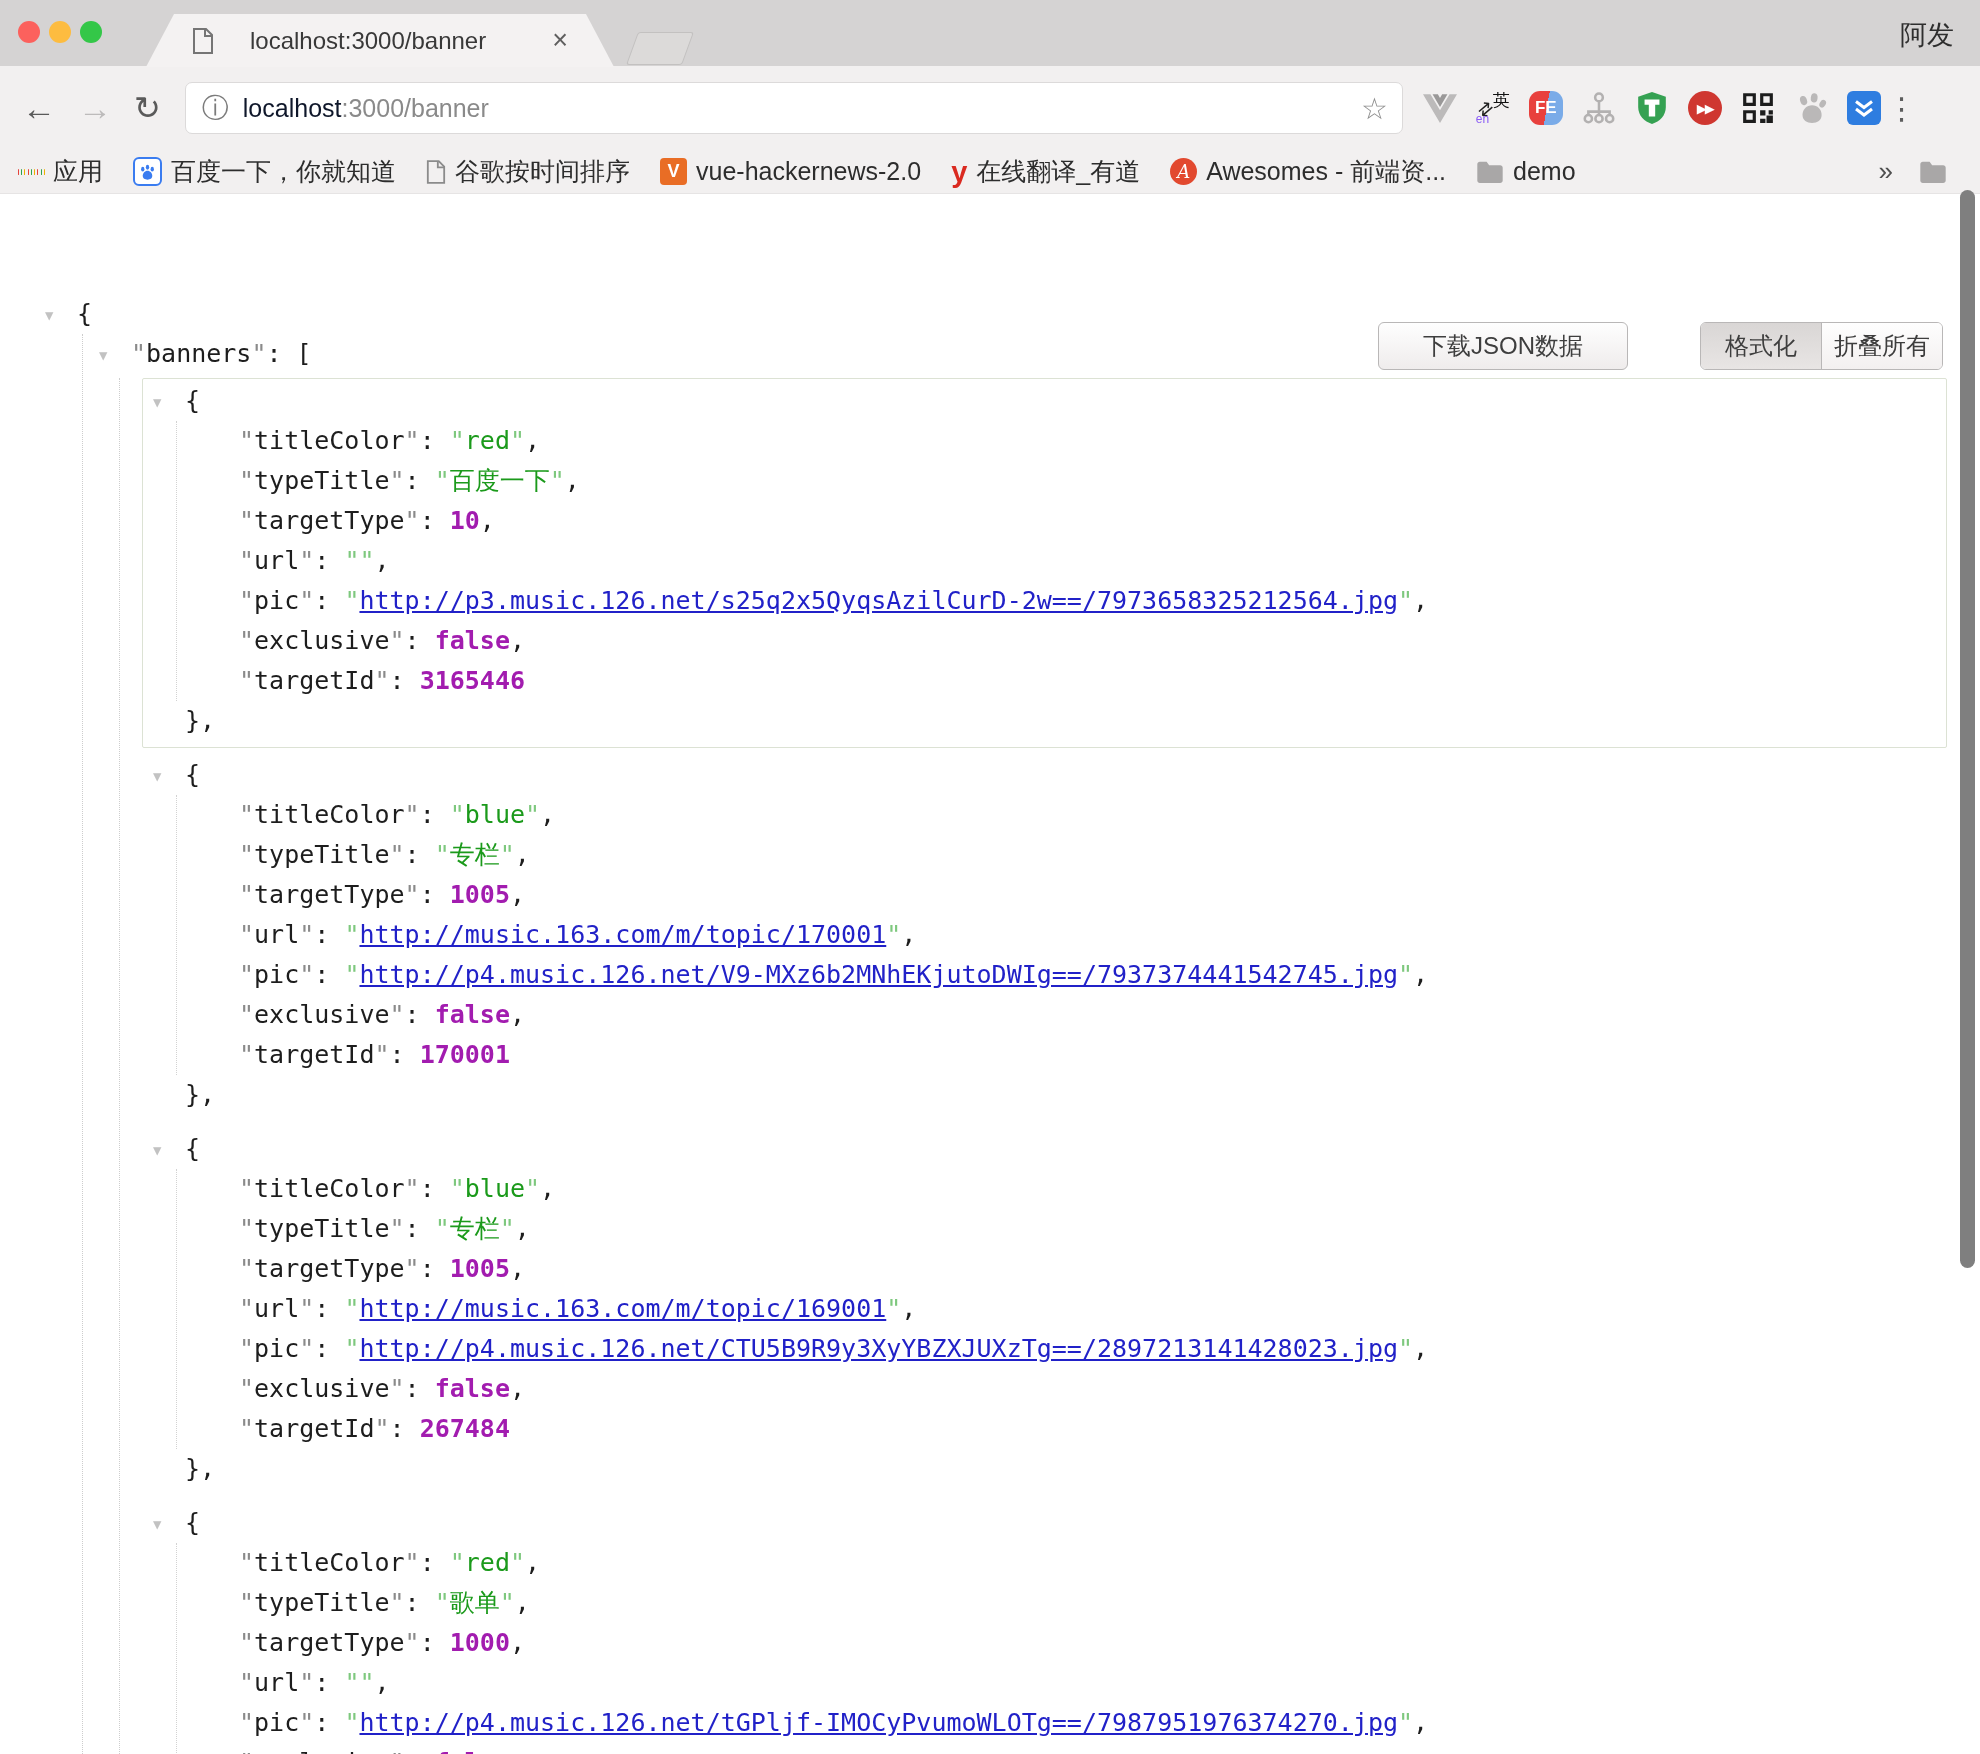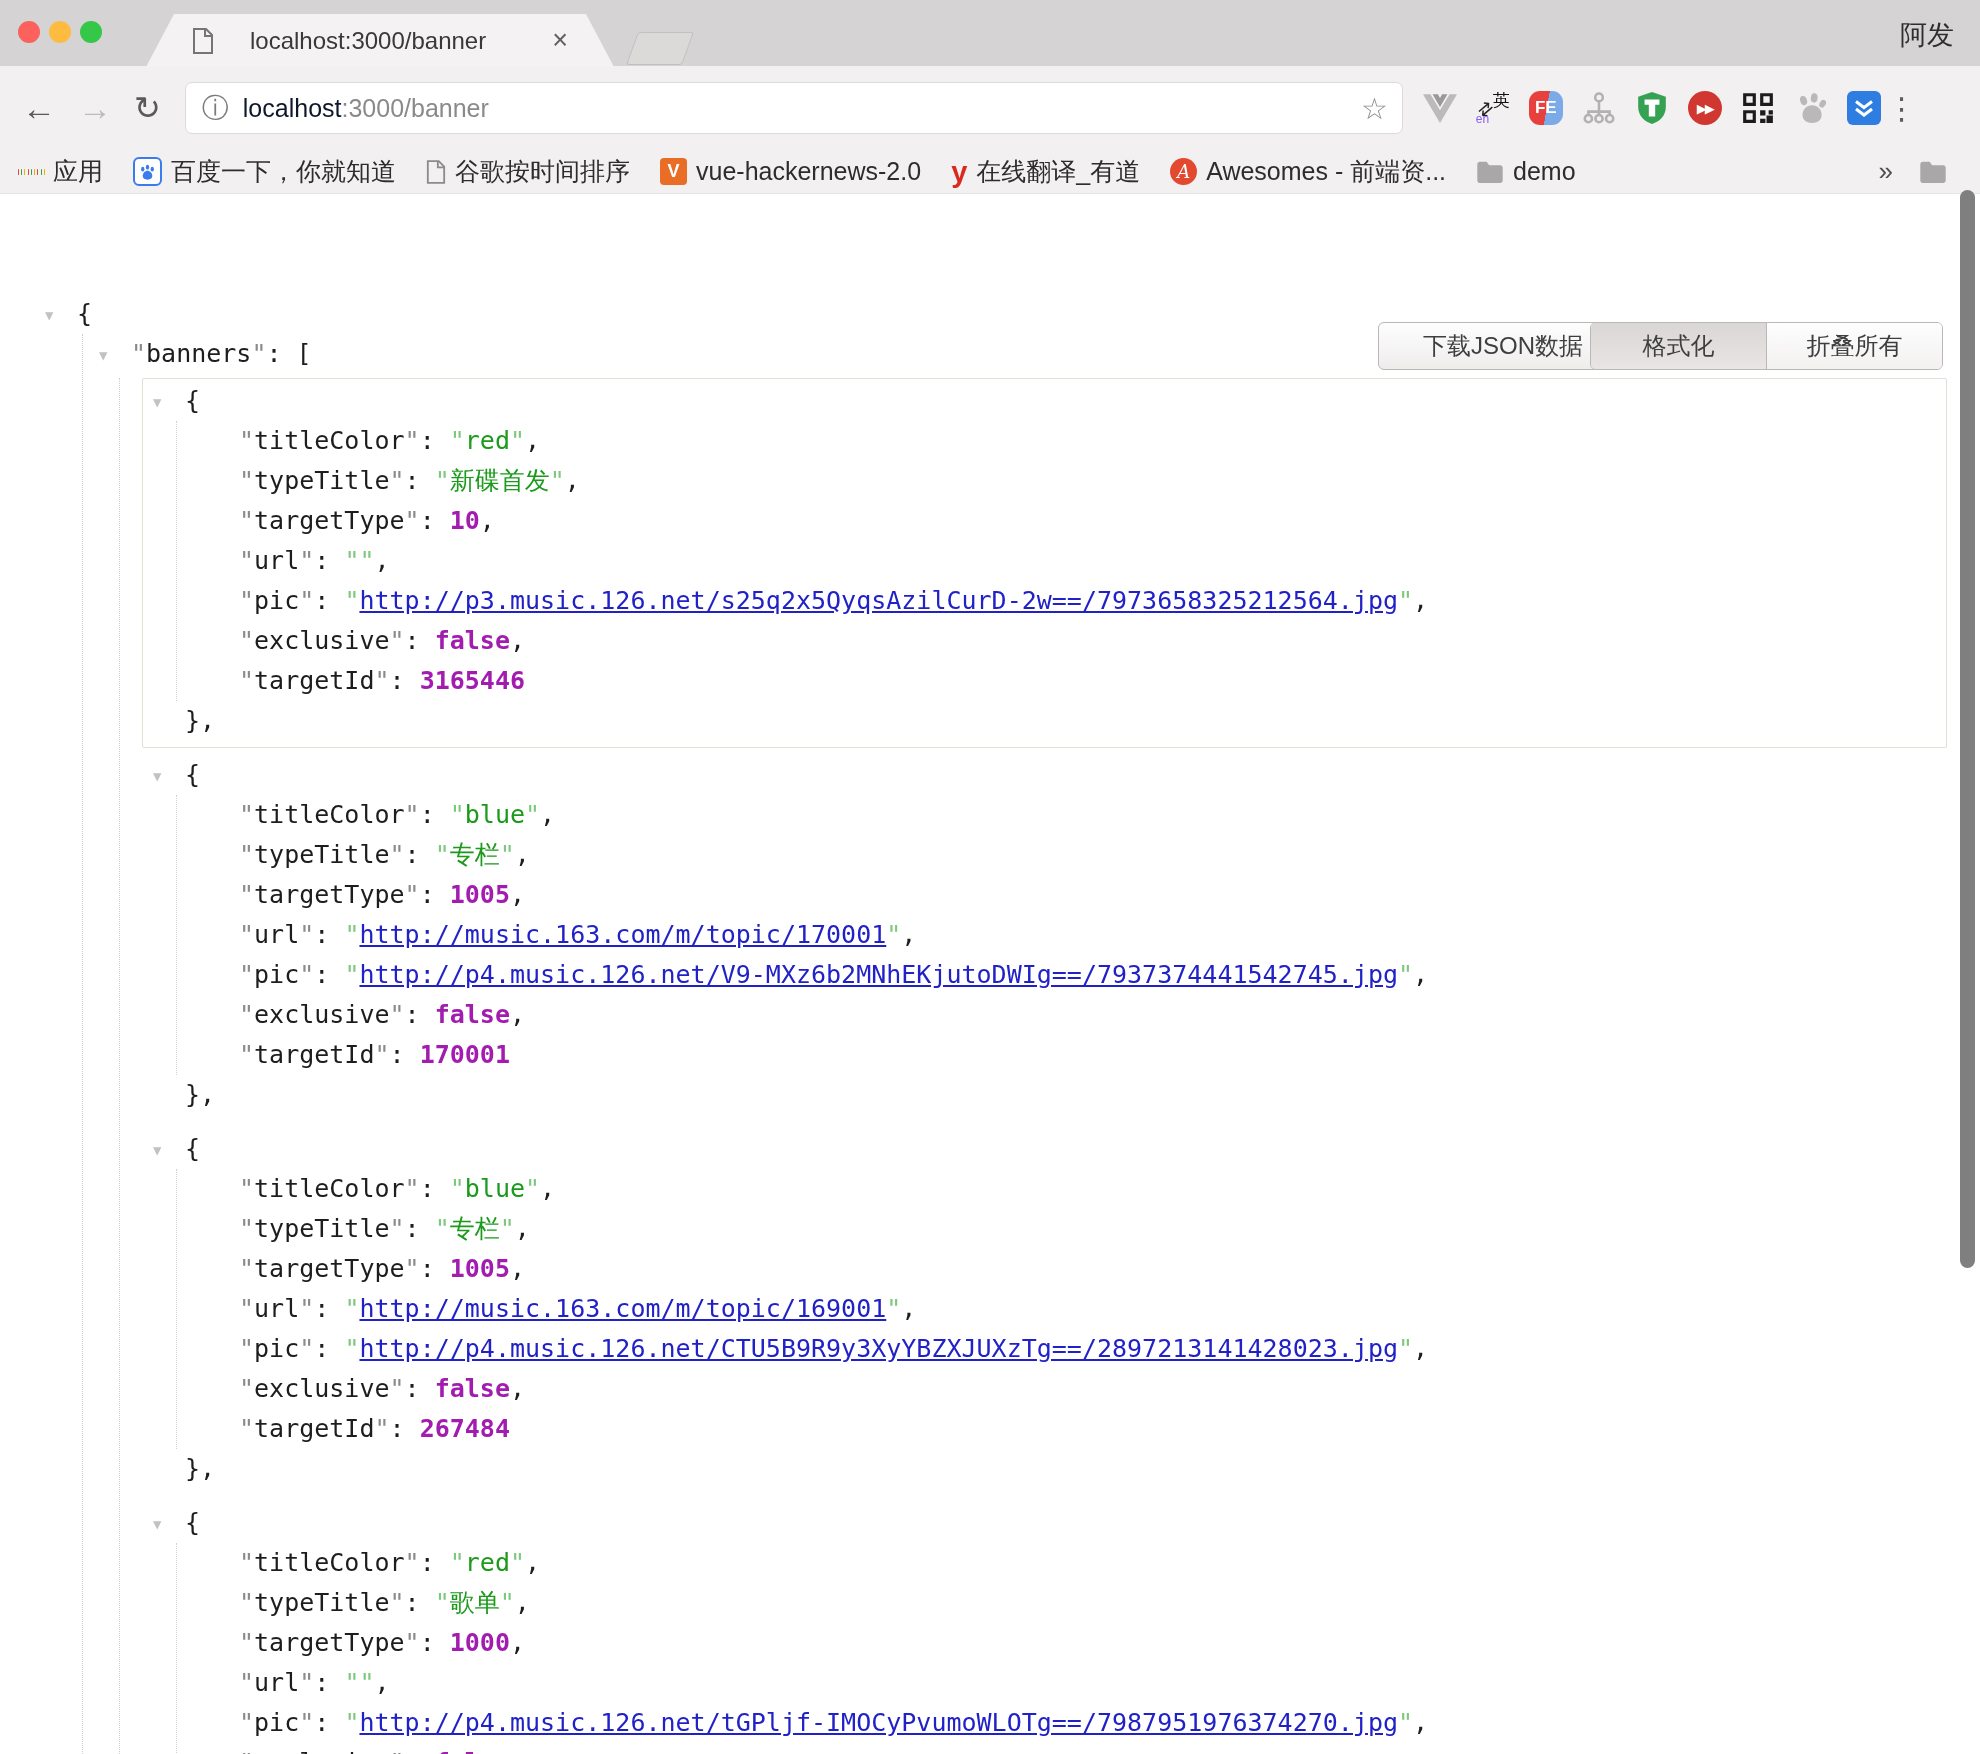--- a/index.html
+++ b/index.html
@@ -63,21 +63,21 @@
   .folder { width:28px; height:22px; }
   .bm-spacer { flex:1; }
   .bm-overflow { font-size:26px; color:#4f4f4f; margin-right:26px; }
 
   
   .content { position:relative; height:1560px; background:#fff; }
   .btn { position:absolute; top:28px; height:48px; border:1px solid #b9b7b7; border-radius:6px;
     background:linear-gradient(#fefefe,#efecec); font-size:24px; color:#3e3e3e;
     display:flex; align-items:center; justify-content:center; }
   .btn-download { right:352px; width:250px; }
-  .segmented { position:absolute; top:28px; right:37px; width:353px; height:48px;
+  .segmented { position:absolute; top:28px; right:37px; width:243px; height:48px;
     border:1px solid #b9b7b7; border-radius:6px; display:flex; overflow:hidden;
     font-size:24px; color:#3e3e3e; }
   .seg { flex:1; display:flex; align-items:center; justify-content:center; }
   .seg.active { background:linear-gradient(#d9d6d5,#e8e5e4); border-right:1px solid #b9b7b7; }
   .seg.plain { background:linear-gradient(#fefefe,#f3f0f0); }
 
   
   .json-tree { margin-top:100px; font-family:"DejaVu Sans Mono","Liberation Mono",monospace;
     font-size:25px; color:#1d1d1d; }
   .row { height:40px; line-height:40px; white-space:nowrap; }
@@ -267,21 +267,21 @@
       <div class="row banners-row">
         <span class="tri">▼</span><span class="qk">"</span><span class="k">banners</span><span class="qk">"</span><span class="pl">: [</span>
       </div>
       <div class="lvl2">
   <div class="json-item hl">
     <div class="row item-open">
       <span class="tri">▼</span><span class="pl">{</span>
     </div>
     <div class="item-fields">
               <div class="row field-row"><span class="qk">"</span><span class="k">titleColor</span><span class="qk">"</span><span class="pl">: </span><span class="qs">"</span><span class="vs">red</span><span class="qs">"</span><span class="pl">,</span></div>
-              <div class="row field-row"><span class="qk">"</span><span class="k">typeTitle</span><span class="qk">"</span><span class="pl">: </span><span class="qs">"</span><span class="vs">新碟首发</span><span class="qs">"</span><span class="pl">,</span></div>
+              <div class="row field-row"><span class="qk">"</span><span class="k">typeTitle</span><span class="qk">"</span><span class="pl">: </span><span class="qs">"</span><span class="vs">百度一下</span><span class="qs">"</span><span class="pl">,</span></div>
               <div class="row field-row"><span class="qk">"</span><span class="k">targetType</span><span class="qk">"</span><span class="pl">: </span><span class="vn">10</span><span class="pl">,</span></div>
               <div class="row field-row"><span class="qk">"</span><span class="k">url</span><span class="qk">"</span><span class="pl">: </span><span class="qs">"</span><span class="vs"></span><span class="qs">"</span><span class="pl">,</span></div>
               <div class="row field-row"><span class="qk">"</span><span class="k">pic</span><span class="qk">"</span><span class="pl">: </span><span class="qs">"</span><a class="vl">http://p3.music.126.net/s25q2x5QyqsAzilCurD-2w==/7973658325212564.jpg</a><span class="qs">"</span><span class="pl">,</span></div>
               <div class="row field-row"><span class="qk">"</span><span class="k">exclusive</span><span class="qk">"</span><span class="pl">: </span><span class="vn">false</span><span class="pl">,</span></div>
               <div class="row field-row"><span class="qk">"</span><span class="k">targetId</span><span class="qk">"</span><span class="pl">: </span><span class="vn">3165446</span></div>
             </div>
     <div class="row close-row"><span class="pl">},</span></div>
   </div>
 
   <div class="json-item">

